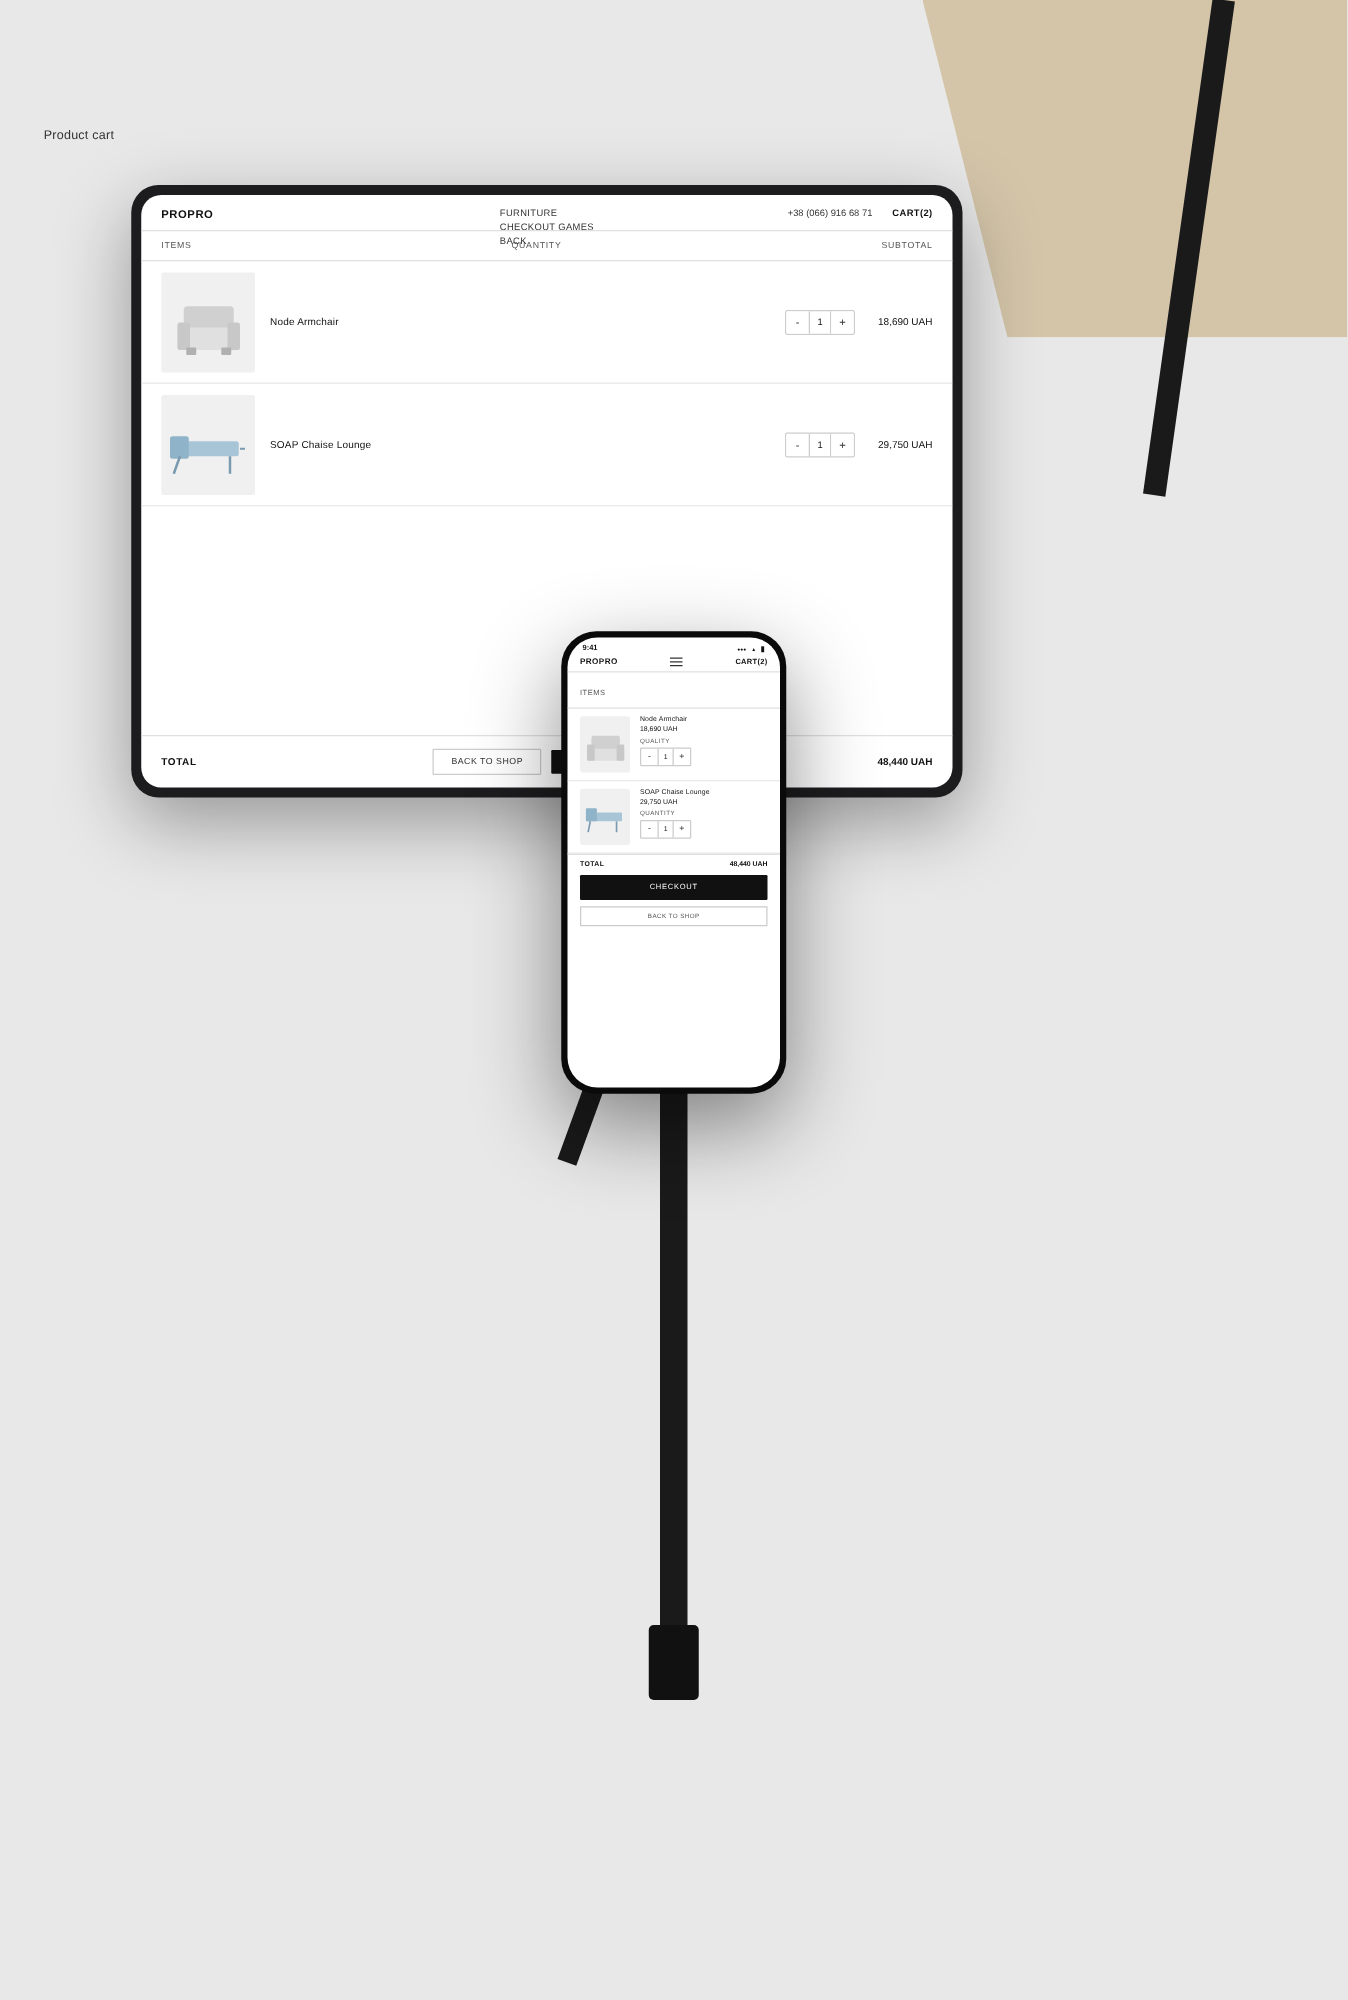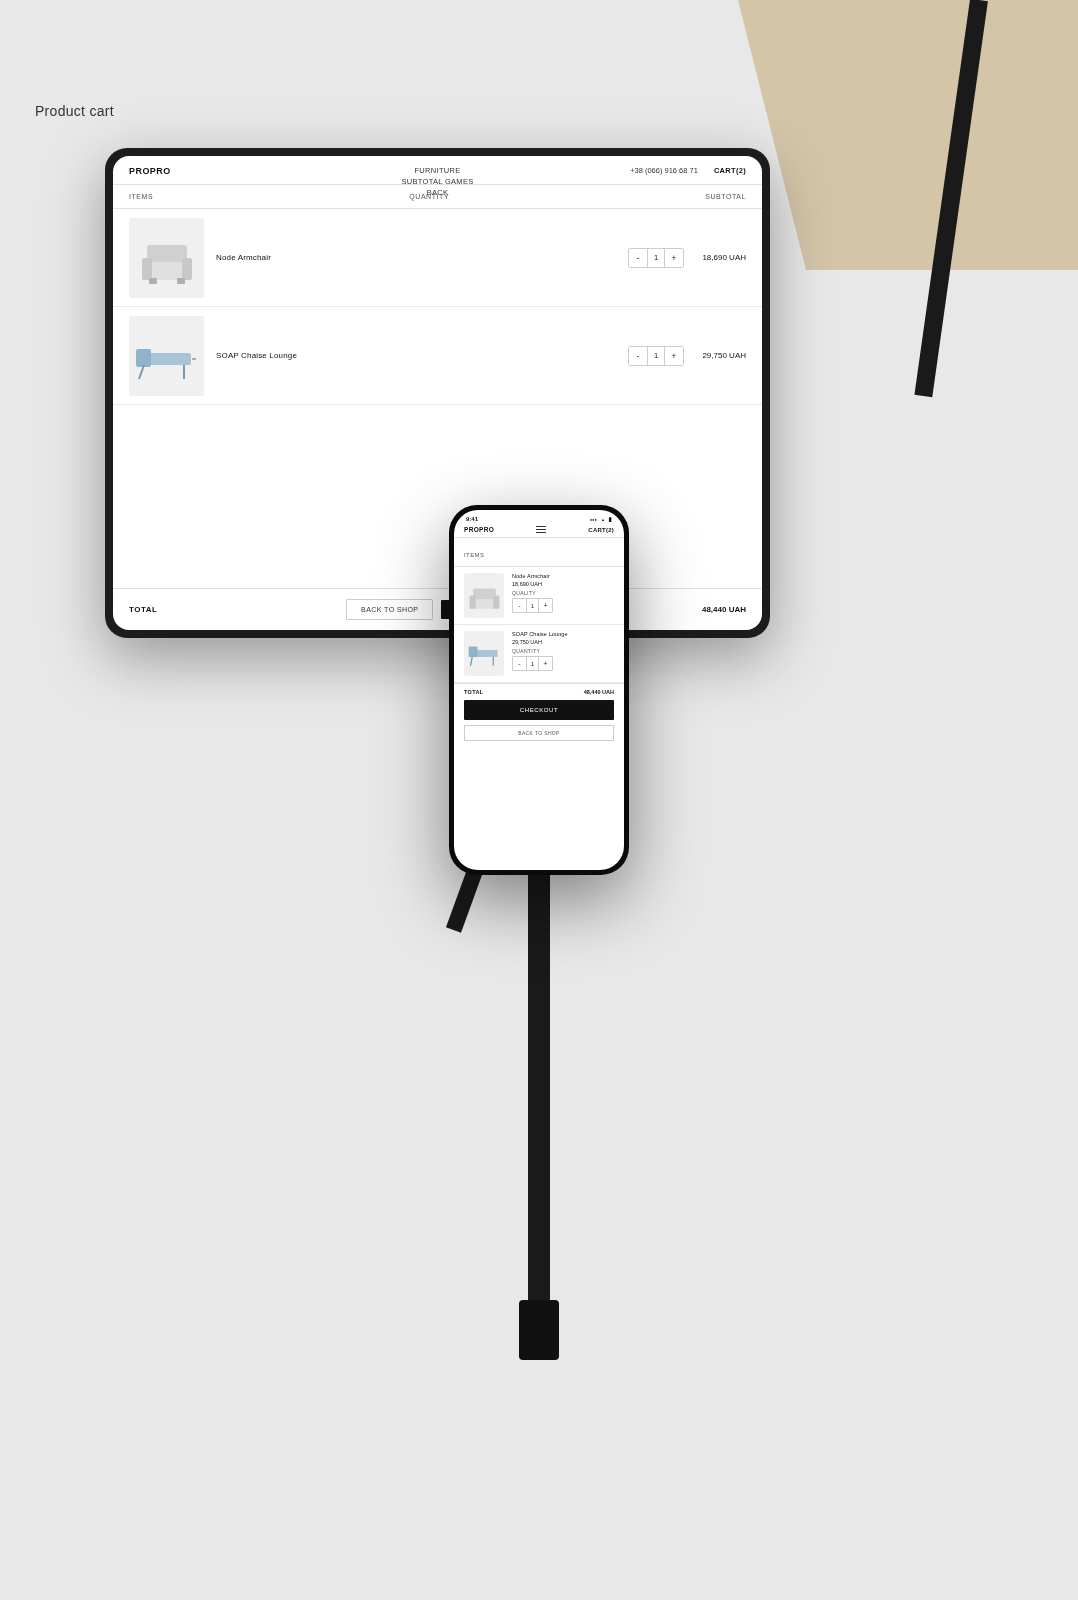--- a/index.html
+++ b/index.html
@@ -10,21 +10,21 @@
       font-family: 'Helvetica Neue', Helvetica, Arial, sans-serif;
       position: relative;
       overflow: hidden;
     }
 
     
     .page-label {
       position: absolute;
       top: 103px;
       left: 35px;
-      font-size: 14px;
+      font-size: 10px;
       color: #333;
       letter-spacing: 0.02em;
     }
 
     
     .bg-shelf-top {
       position: absolute;
       top: 0;
       right: 0;
       width: 340px;
@@ -466,23 +466,23 @@
 <div class="bg-pole-top-right"></div>
 <div class="bg-pole-bottom"></div>
 <div class="bg-pole-bottom-cap"></div>
 <div class="bg-pole-arm"></div>
 
 <div class="tablet">
   <div class="tablet-screen">
 
     <div class="tablet-nav-wrapper">
       <span class="tablet-logo">PROPRO</span>
-      <div style="position:absolute; left:50%; transform:translateX(-50%); display:flex; flex-direction:column; align-items:center; gap:2px;">
+      <div style="position:absolute; left:50%; transform:translateX(-50%); display:flex; flex-direction:column; align-items:flex-start; gap:2px;">
         <span class="tablet-nav-link">FURNITURE</span>
-        <span class="tablet-nav-link">SUBTOTAL GAMES</span>
+        <span class="tablet-nav-link">CHECKOUT GAMES</span>
         <span class="tablet-nav-link">BACK</span>
       </div>
       <div class="tablet-nav-right">
         <span class="tablet-phone">+38 (066) 916 68 71</span>
         <span class="tablet-cart">CART(2)</span>
       </div>
     </div>
 
     <div class="tablet-table-header">
       <span>ITEMS</span>

